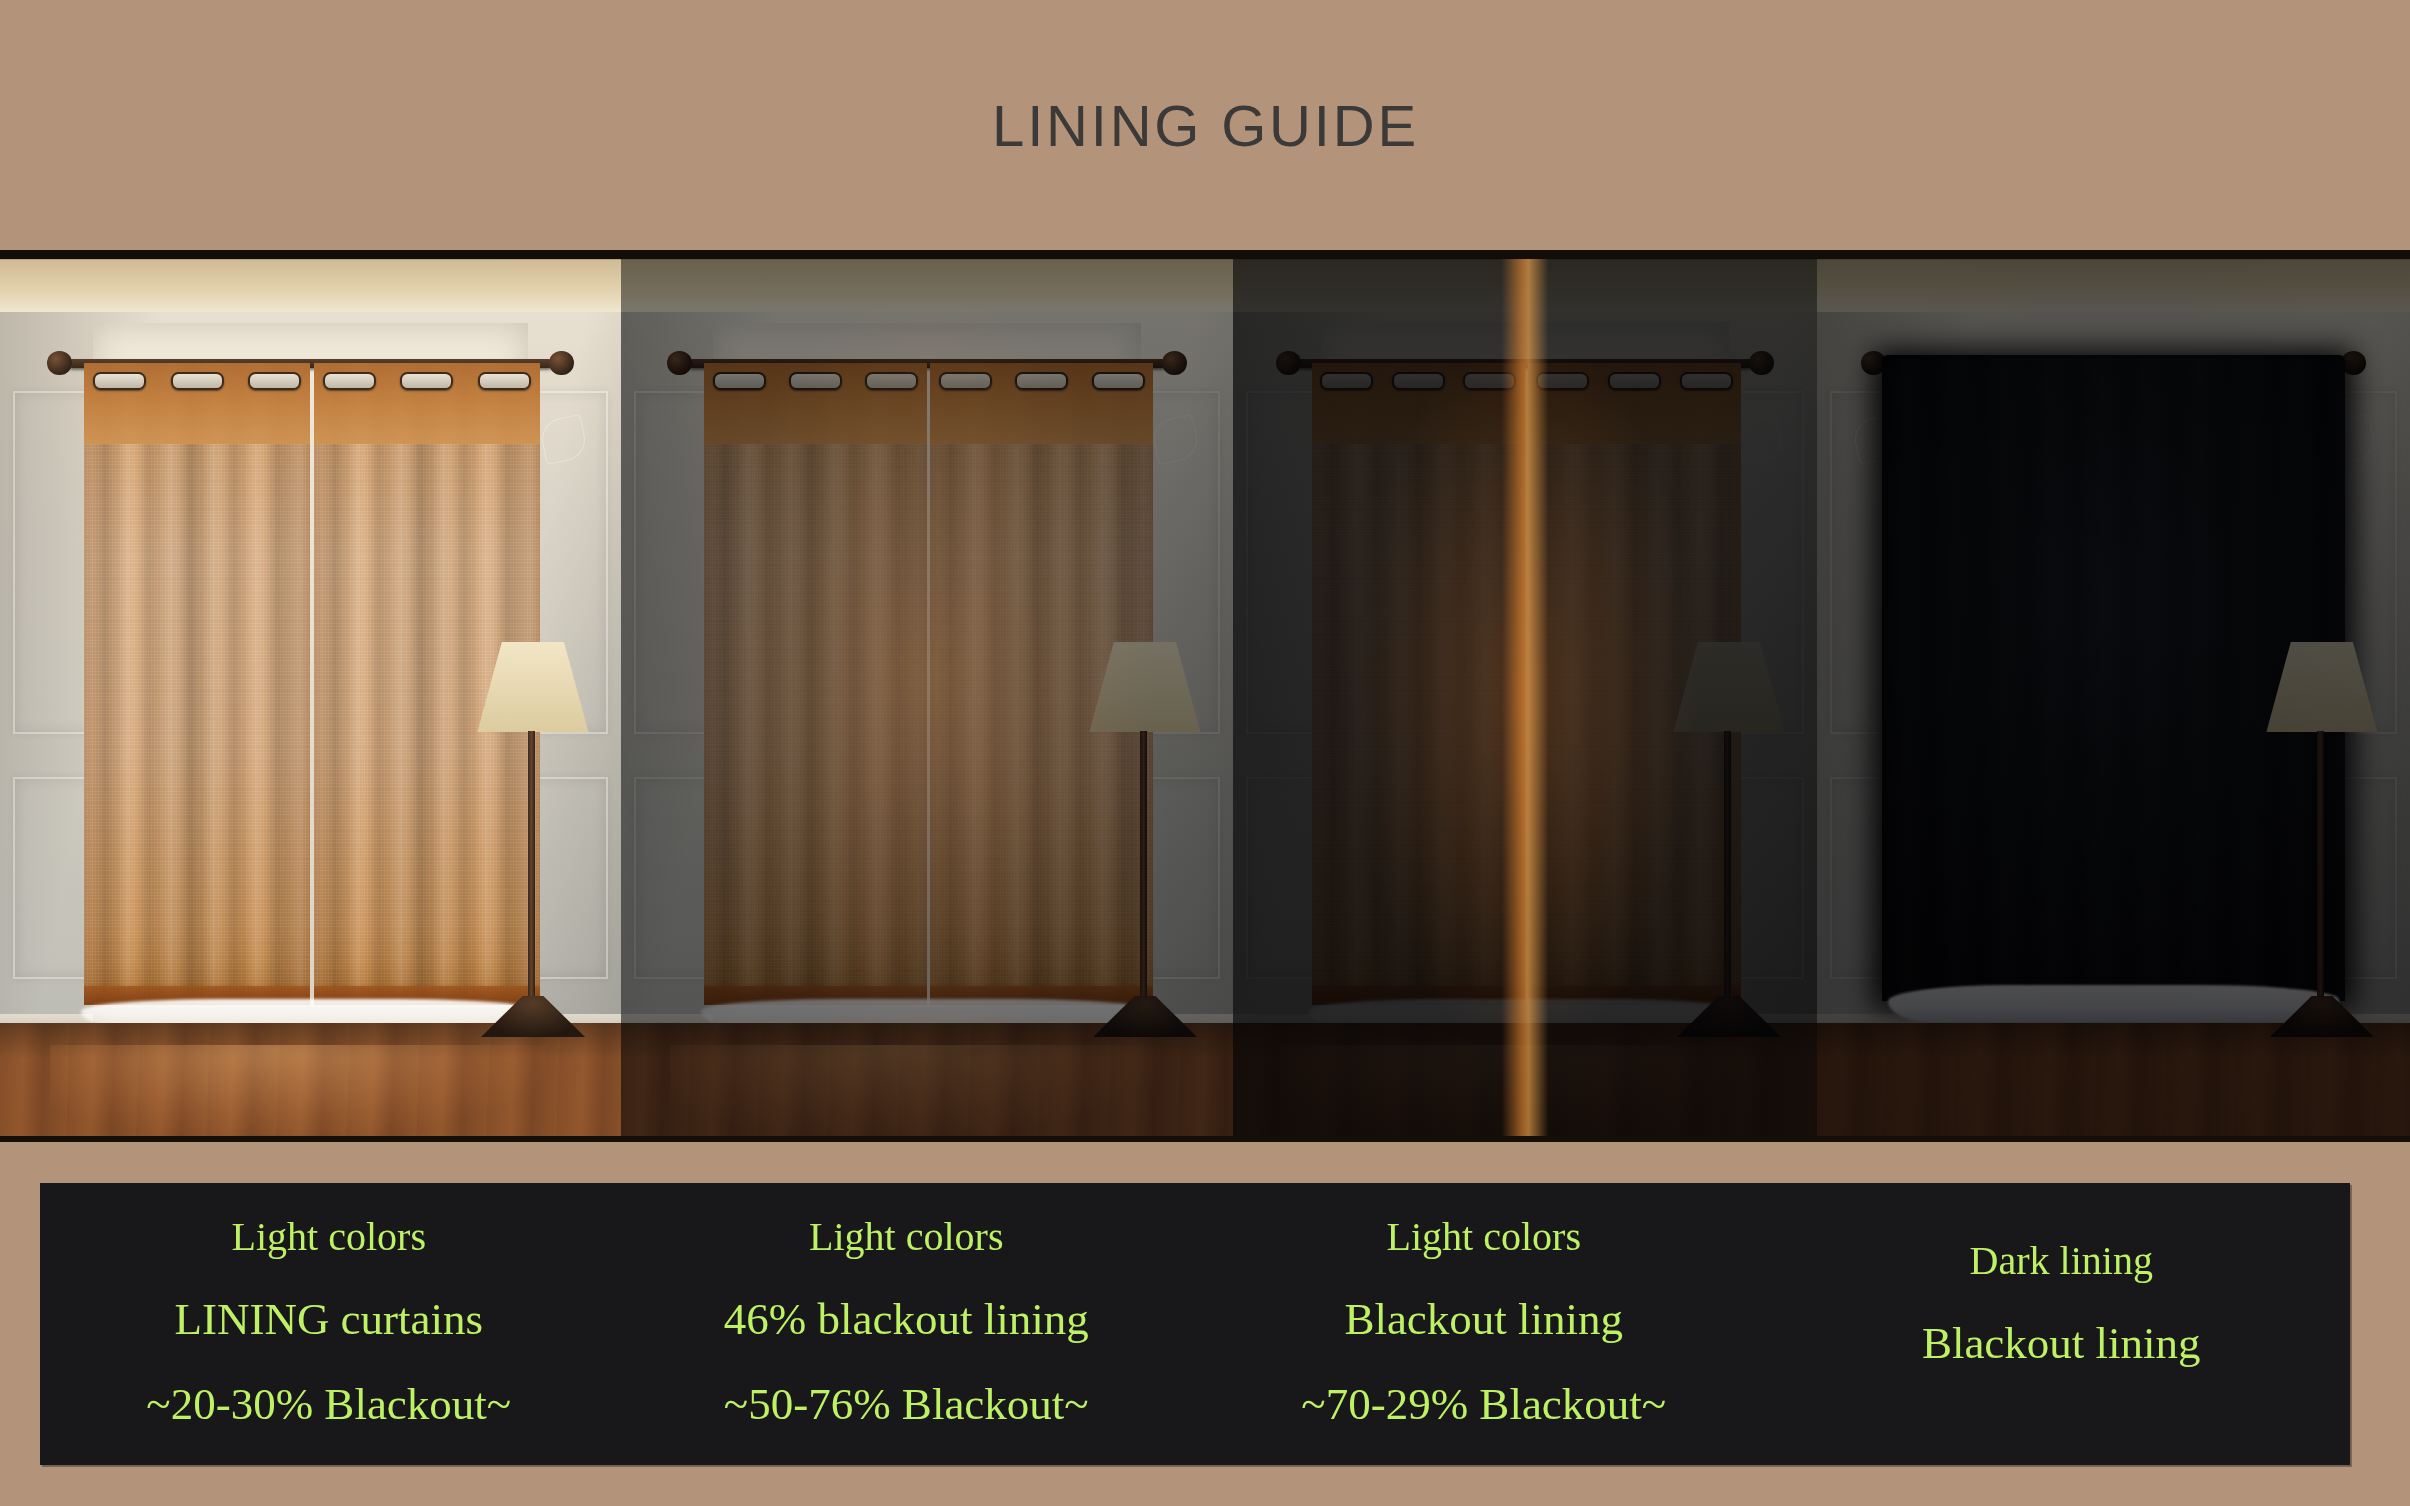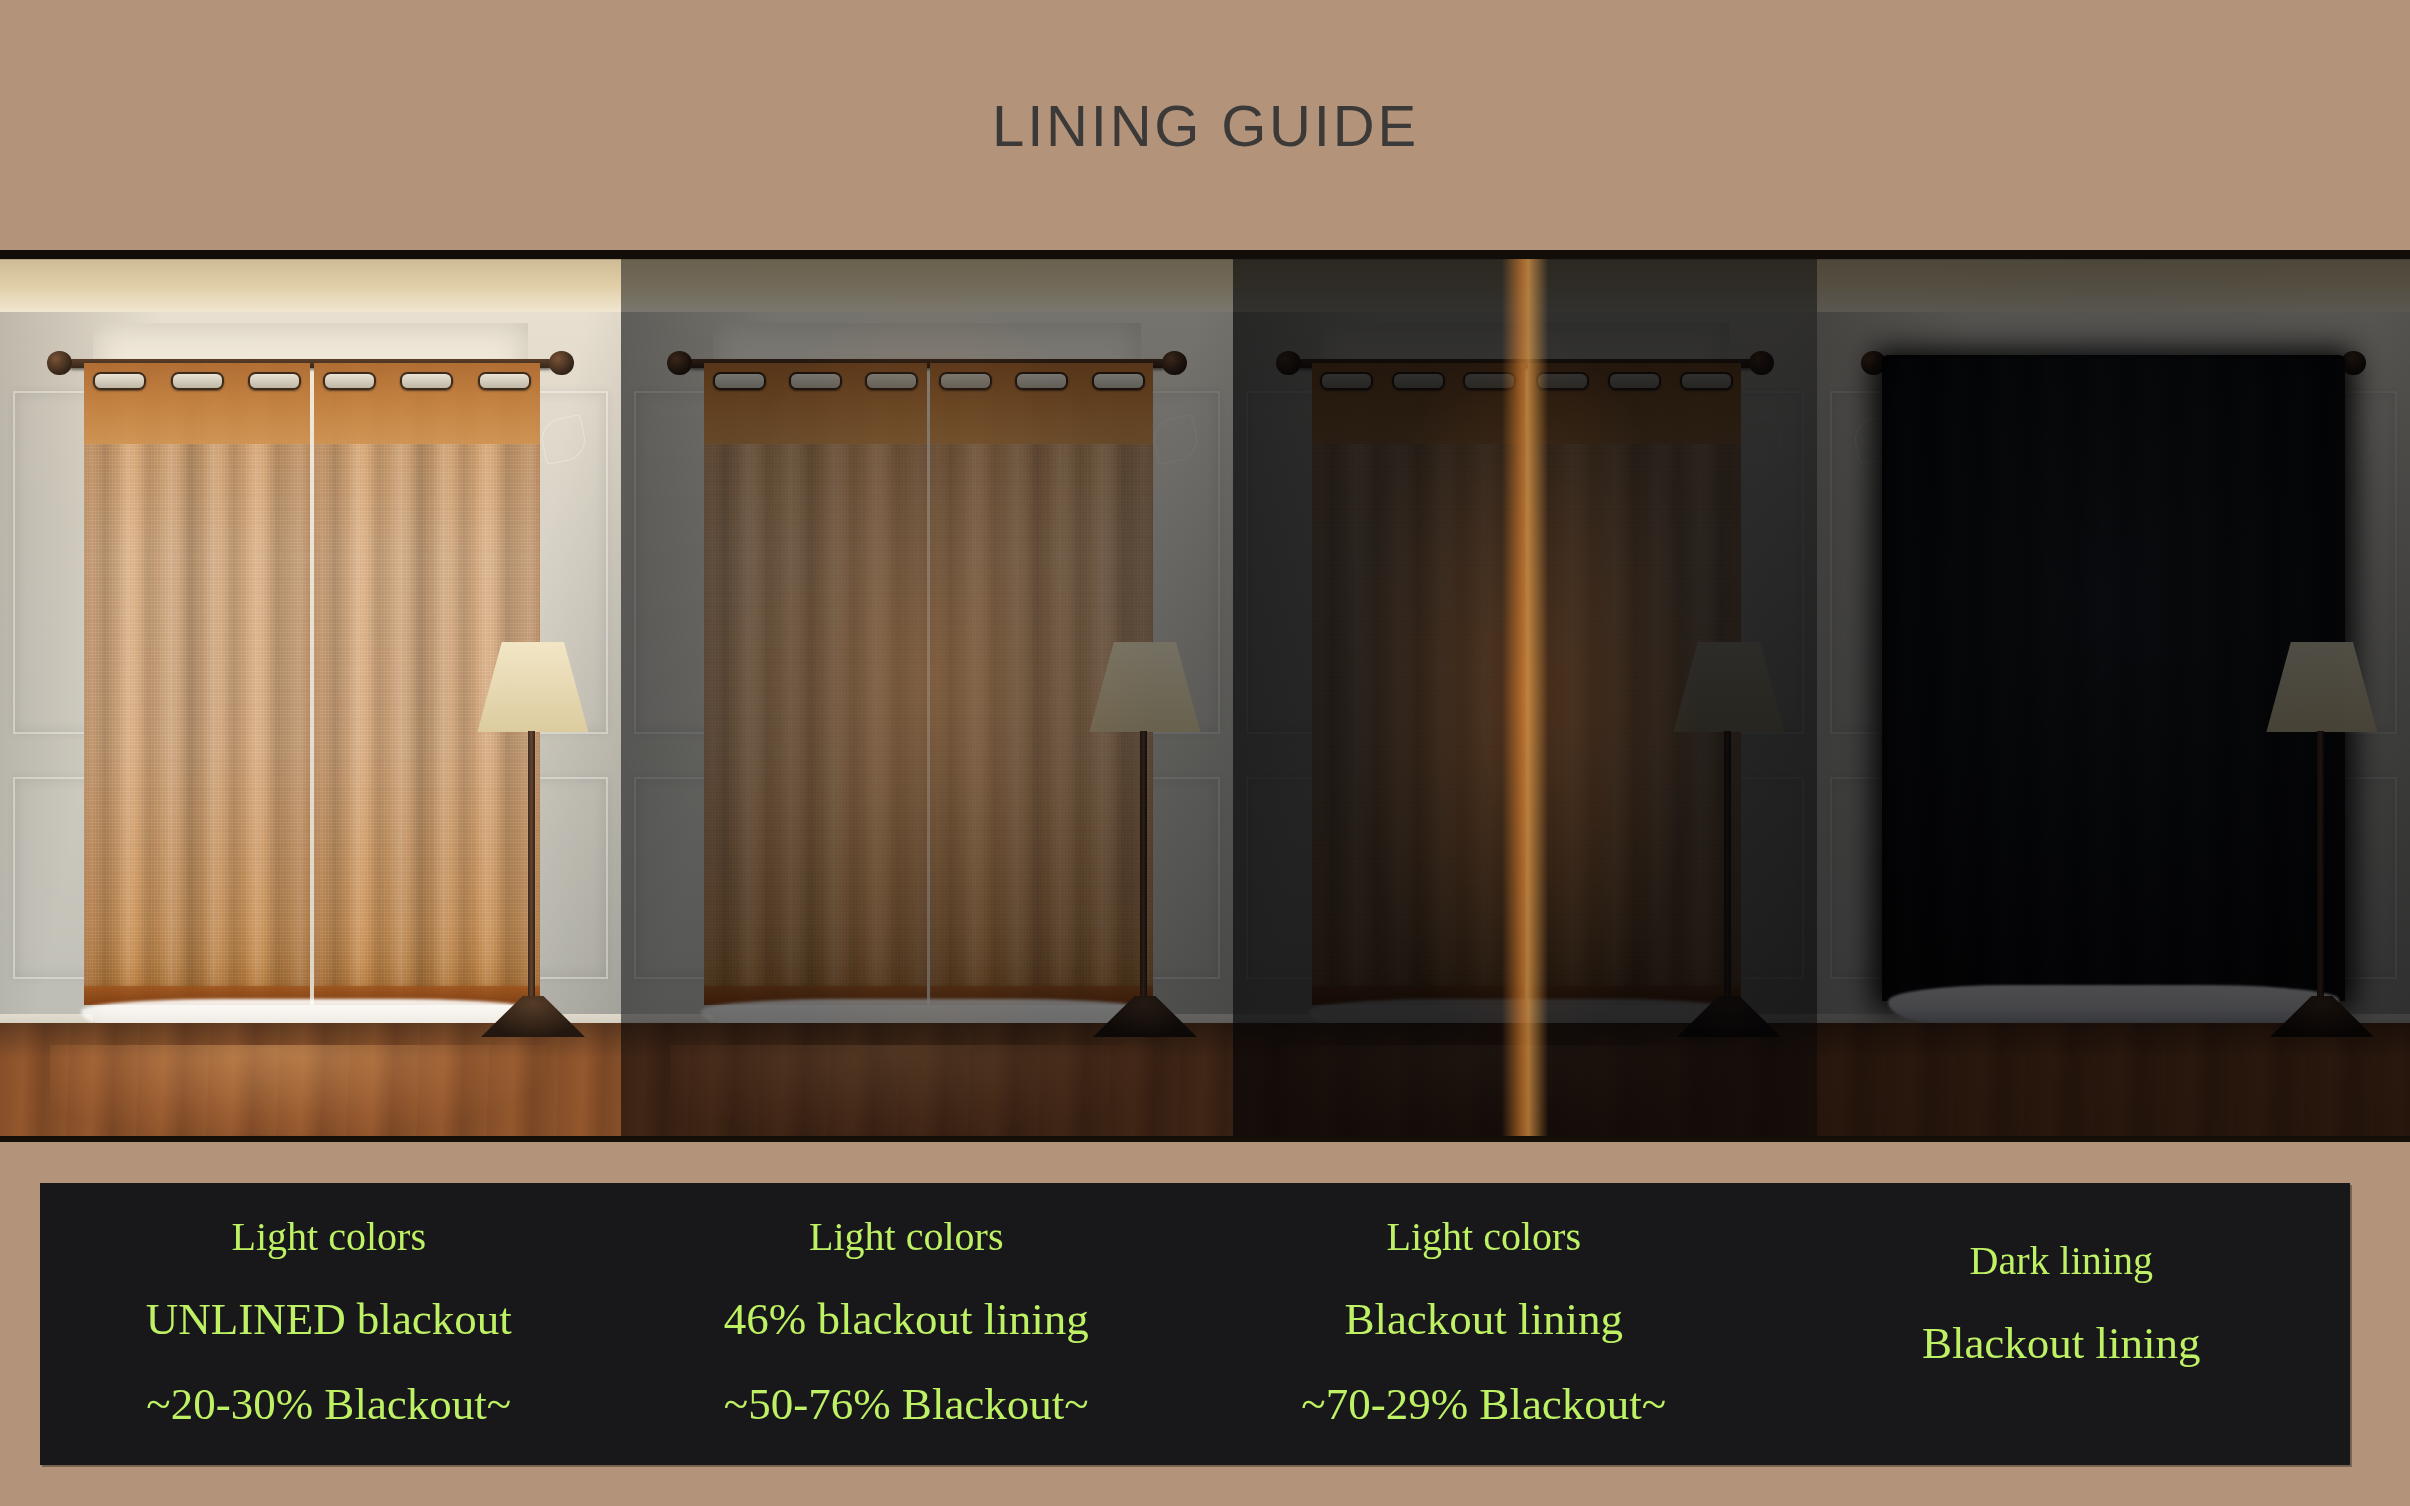--- a/index.html
+++ b/index.html
@@ -599,21 +599,21 @@
         <div class="cool-wall"></div>
         <div class="tone tone-4"></div>
       </div>
     </div>
   </div>
 
   <div class="caption-box">
 
     <div class="caption-col">
       <div class="cap-line cap-1">Light colors</div>
-      <div class="cap-line cap-2">UNLINED blackout</div>
+      <div class="cap-line cap-2">LINING curtains</div>
       <div class="cap-line cap-3">~20-30% Blackout~</div>
     </div>
 
     <div class="caption-col">
       <div class="cap-line cap-1">Light colors</div>
       <div class="cap-line cap-2">46% blackout lining</div>
       <div class="cap-line cap-3">~50-76% Blackout~</div>
     </div>
 
     <div class="caption-col">

